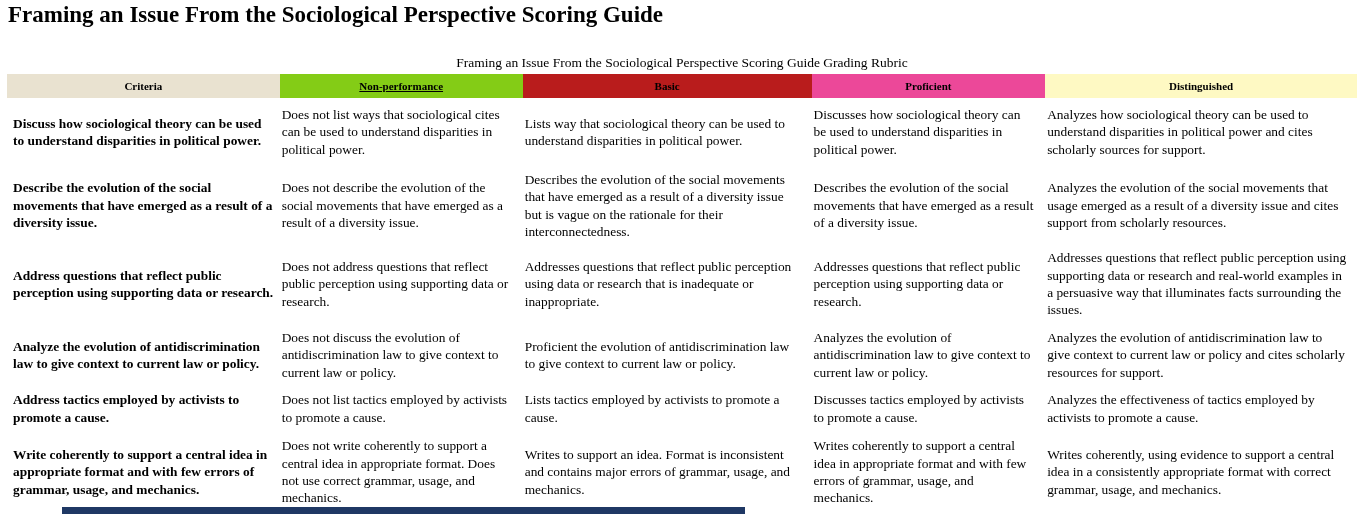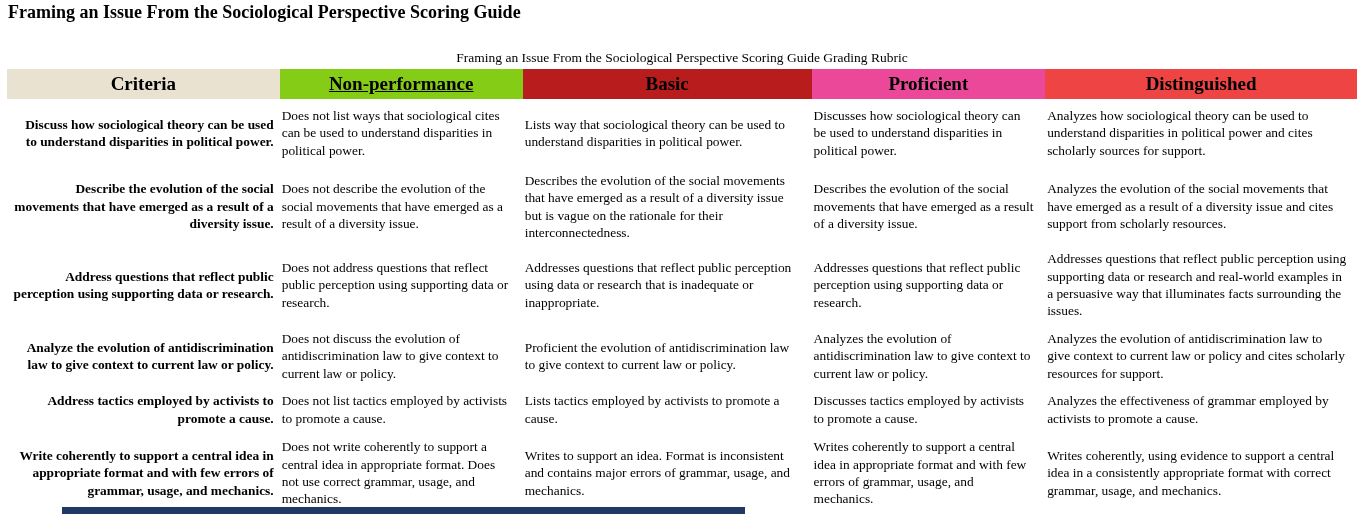--- a/index.html
+++ b/index.html
@@ -5,21 +5,21 @@
   html, body { margin: 0; padding: 0; }
   body {
     width: 1364px; height: 514px;
     background: #ffffff;
     color: #000000;
     font-family: "Liberation Serif", serif;
     position: relative;
     overflow: hidden;
   }
   .page-title {
-    font-size: 18px;
+    font-size: 23px;
     font-weight: bold;
     margin: 0;
     padding: 2px 0 0 8px;
     letter-spacing: 0;
   }
   .table-caption {
     text-align: center;
     font-size: 13.5px;
     margin-top: 27px;
     margin-bottom: 3px;
@@ -31,35 +31,35 @@
     table-layout: fixed;
   }
   col.c-criteria       { width: 20.2%; }
   col.c-nonperformance { width: 18.0%; }
   col.c-basic          { width: 21.4%; }
   col.c-proficient     { width: 17.3%; }
   col.c-distinguished  { width: 23.1%; }
   thead th {
     background: #e9e2d0;
     font-weight: bold;
-    font-size: 19px;
+    font-size: 11px;
     text-align: center;
     padding: 4px 6px;
     height: 16px;
   }
   tbody td {
     font-size: 13.4px;
     line-height: 1.3;
     vertical-align: middle;
     padding: 4px 10px 4px 2px;
     text-align: left;
   }
   tbody td.criteria {
     font-weight: bold;
-    text-align: right;
+    text-align: left;
     padding: 4px 6px;
   }
   tr.r1 { height: 68px; }
   tr.r2 { height: 79px; }
   tr.r3 { height: 78px; }
   tr.r4 { height: 64px; }
   tr.r5 { height: 43px; }
   tr.r6 { height: 84px; }
   .partial-bottom-bar {
     position: absolute;
@@ -83,58 +83,58 @@
     <col class="c-basic">
     <col class="c-proficient">
     <col class="c-distinguished">
   </colgroup>
   <thead>
     <tr>
       <th style="background: rgb(233, 226, 208);">Criteria</th>
       <th style="background: #84cc16; text-decoration: underline;">Non-performance</th>
       <th style="background: #b91c1c;">Basic</th>
       <th style="background: #ec4899;">Proficient</th>
-      <th style="background: #ef4444;">Distinguished</th>
+      <th style="background: #fef9c3;">Distinguished</th>
     </tr>
   </thead>
   <tbody>
     <tr class="r1">
       <td class="criteria">Discuss how sociological theory can be used to understand disparities in political power.</td>
       <td>Does not list ways that sociological cites can be used to understand disparities in political power.</td>
       <td>Lists way that sociological theory can be used to understand disparities in political power.</td>
       <td>Discusses how sociological theory can be used to understand disparities in political power.</td>
       <td>Analyzes how sociological theory can be used to understand disparities in political power and cites scholarly sources for support.</td>
     </tr>
     <tr class="r2">
       <td class="criteria">Describe the evolution of the social movements that have emerged as a result of a diversity issue.</td>
       <td>Does not describe the evolution of the social movements that have emerged as a result of a diversity issue.</td>
       <td>Describes the evolution of the social movements that have emerged as a result of a diversity issue but is vague on the rationale for their interconnectedness.</td>
       <td>Describes the evolution of the social movements that have emerged as a result of a diversity issue.</td>
-      <td>Analyzes the evolution of the social movements that have emerged as a result of a diversity issue and cites support from scholarly resources.</td>
+      <td>Analyzes the evolution of the social movements that usage emerged as a result of a diversity issue and cites support from scholarly resources.</td>
     </tr>
     <tr class="r3">
       <td class="criteria">Address questions that reflect public perception using supporting data or research.</td>
       <td>Does not address questions that reflect public perception using supporting data or research.</td>
       <td>Addresses questions that reflect public perception using data or research that is inadequate or inappropriate.</td>
       <td>Addresses questions that reflect public perception using supporting data or research.</td>
       <td>Addresses questions that reflect public perception using supporting data or research and real-world examples in a persuasive way that illuminates facts surrounding the issues.</td>
     </tr>
     <tr class="r4">
       <td class="criteria">Analyze the evolution of antidiscrimination law to give context to current law or policy.</td>
       <td>Does not discuss the evolution of antidiscrimination law to give context to current law or policy.</td>
       <td>Proficient the evolution of antidiscrimination law to give context to current law or policy.</td>
       <td>Analyzes the evolution of antidiscrimination law to give context to current law or policy.</td>
       <td>Analyzes the evolution of antidiscrimination law to give context to current law or policy and cites scholarly resources for support.</td>
     </tr>
     <tr class="r5">
       <td class="criteria">Address tactics employed by activists to promote a cause.</td>
       <td>Does not list tactics employed by activists to promote a cause.</td>
       <td>Lists tactics employed by activists to promote a cause.</td>
       <td>Discusses tactics employed by activists to promote a cause.</td>
-      <td>Analyzes the effectiveness of grammar employed by activists to promote a cause.</td>
+      <td>Analyzes the effectiveness of tactics employed by activists to promote a cause.</td>
     </tr>
     <tr class="r6">
       <td class="criteria">Write coherently to support a central idea in appropriate format and with few errors of grammar, usage, and mechanics.</td>
       <td>Does not write coherently to support a central idea in appropriate format. Does not use correct grammar, usage, and mechanics.</td>
       <td>Writes to support an idea. Format is inconsistent and contains major errors of grammar, usage, and mechanics.</td>
       <td>Writes coherently to support a central idea in appropriate format and with few errors of grammar, usage, and mechanics.</td>
       <td>Writes coherently, using evidence to support a central idea in a consistently appropriate format with correct grammar, usage, and mechanics.</td>
     </tr>
   </tbody>
 </table>

